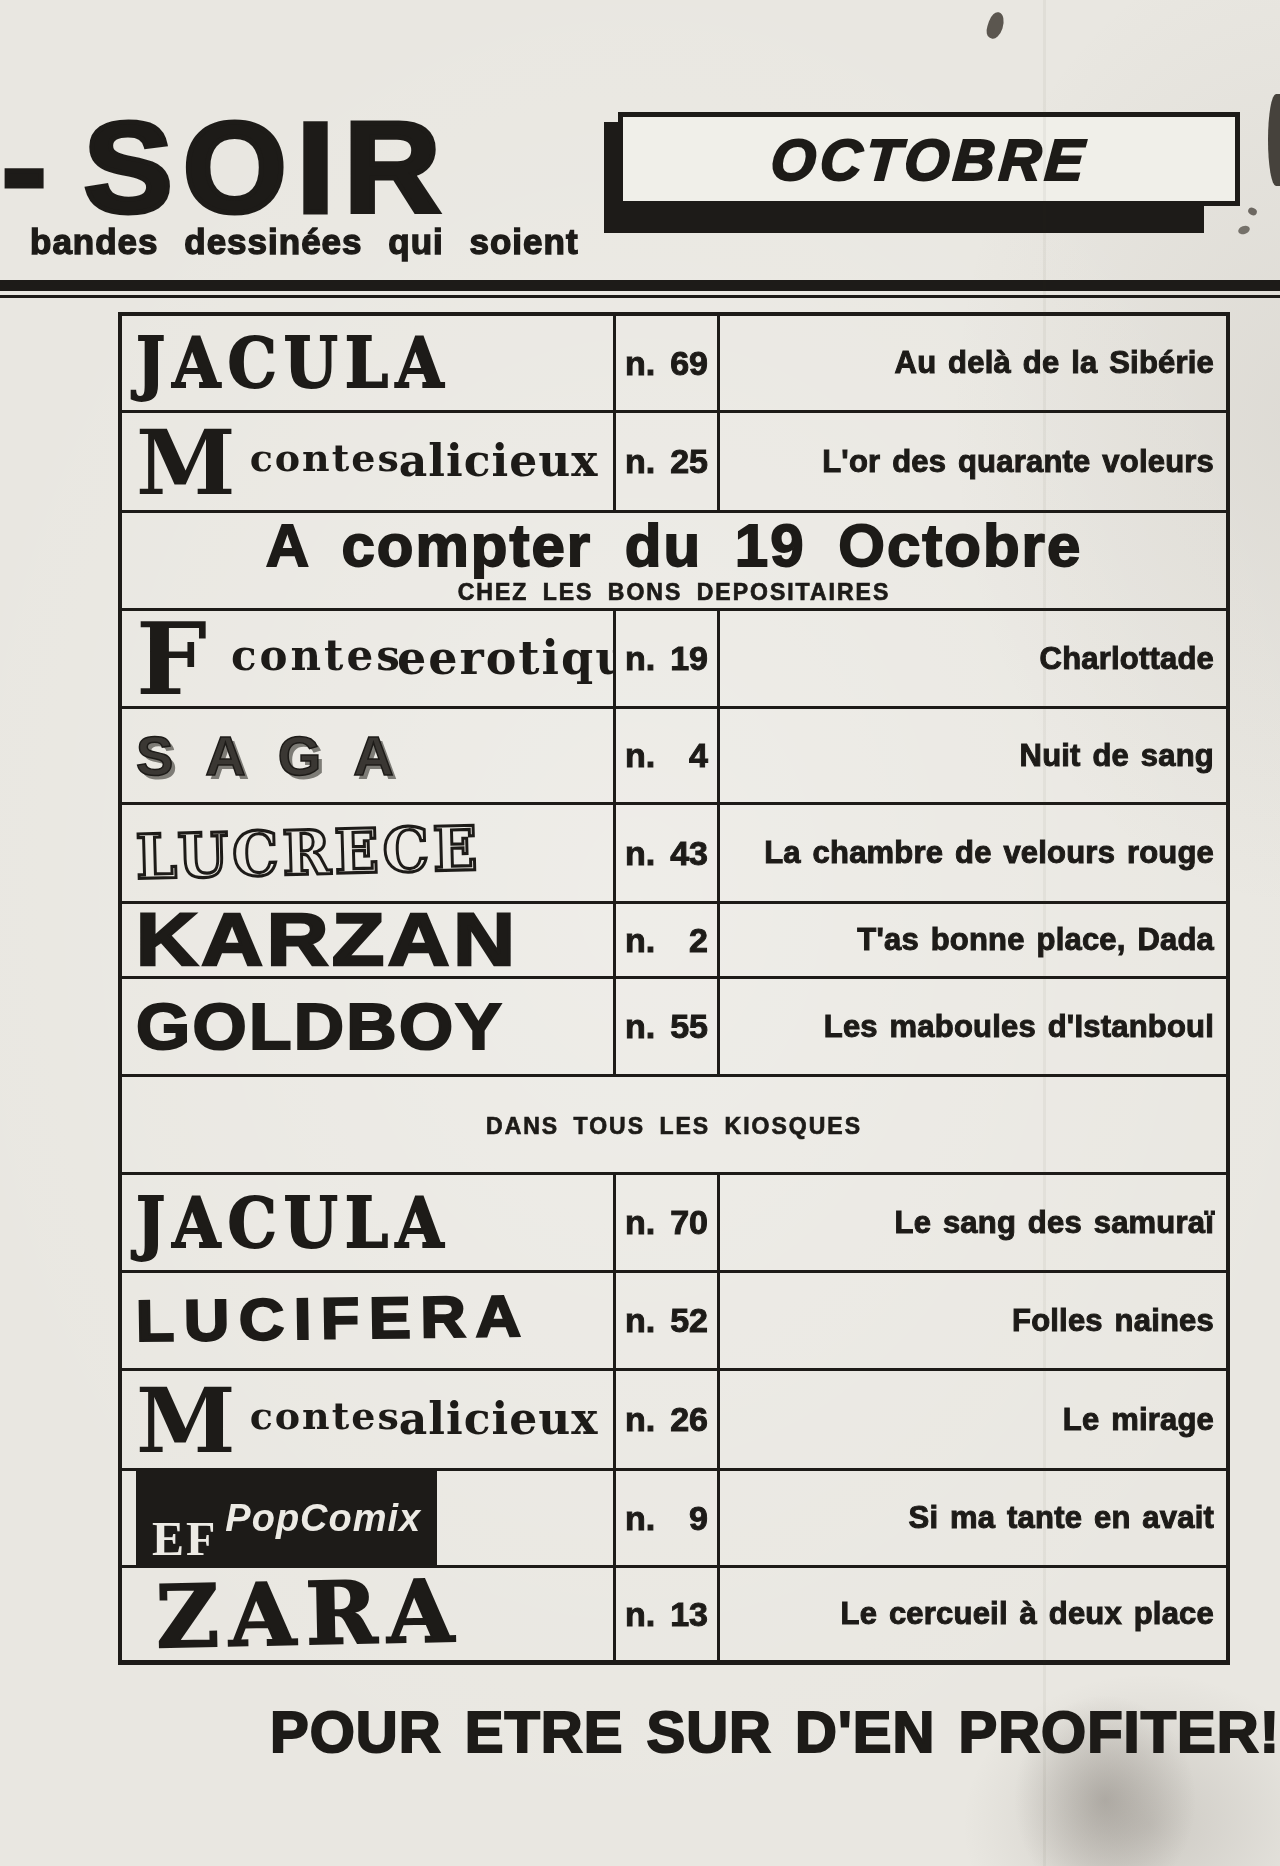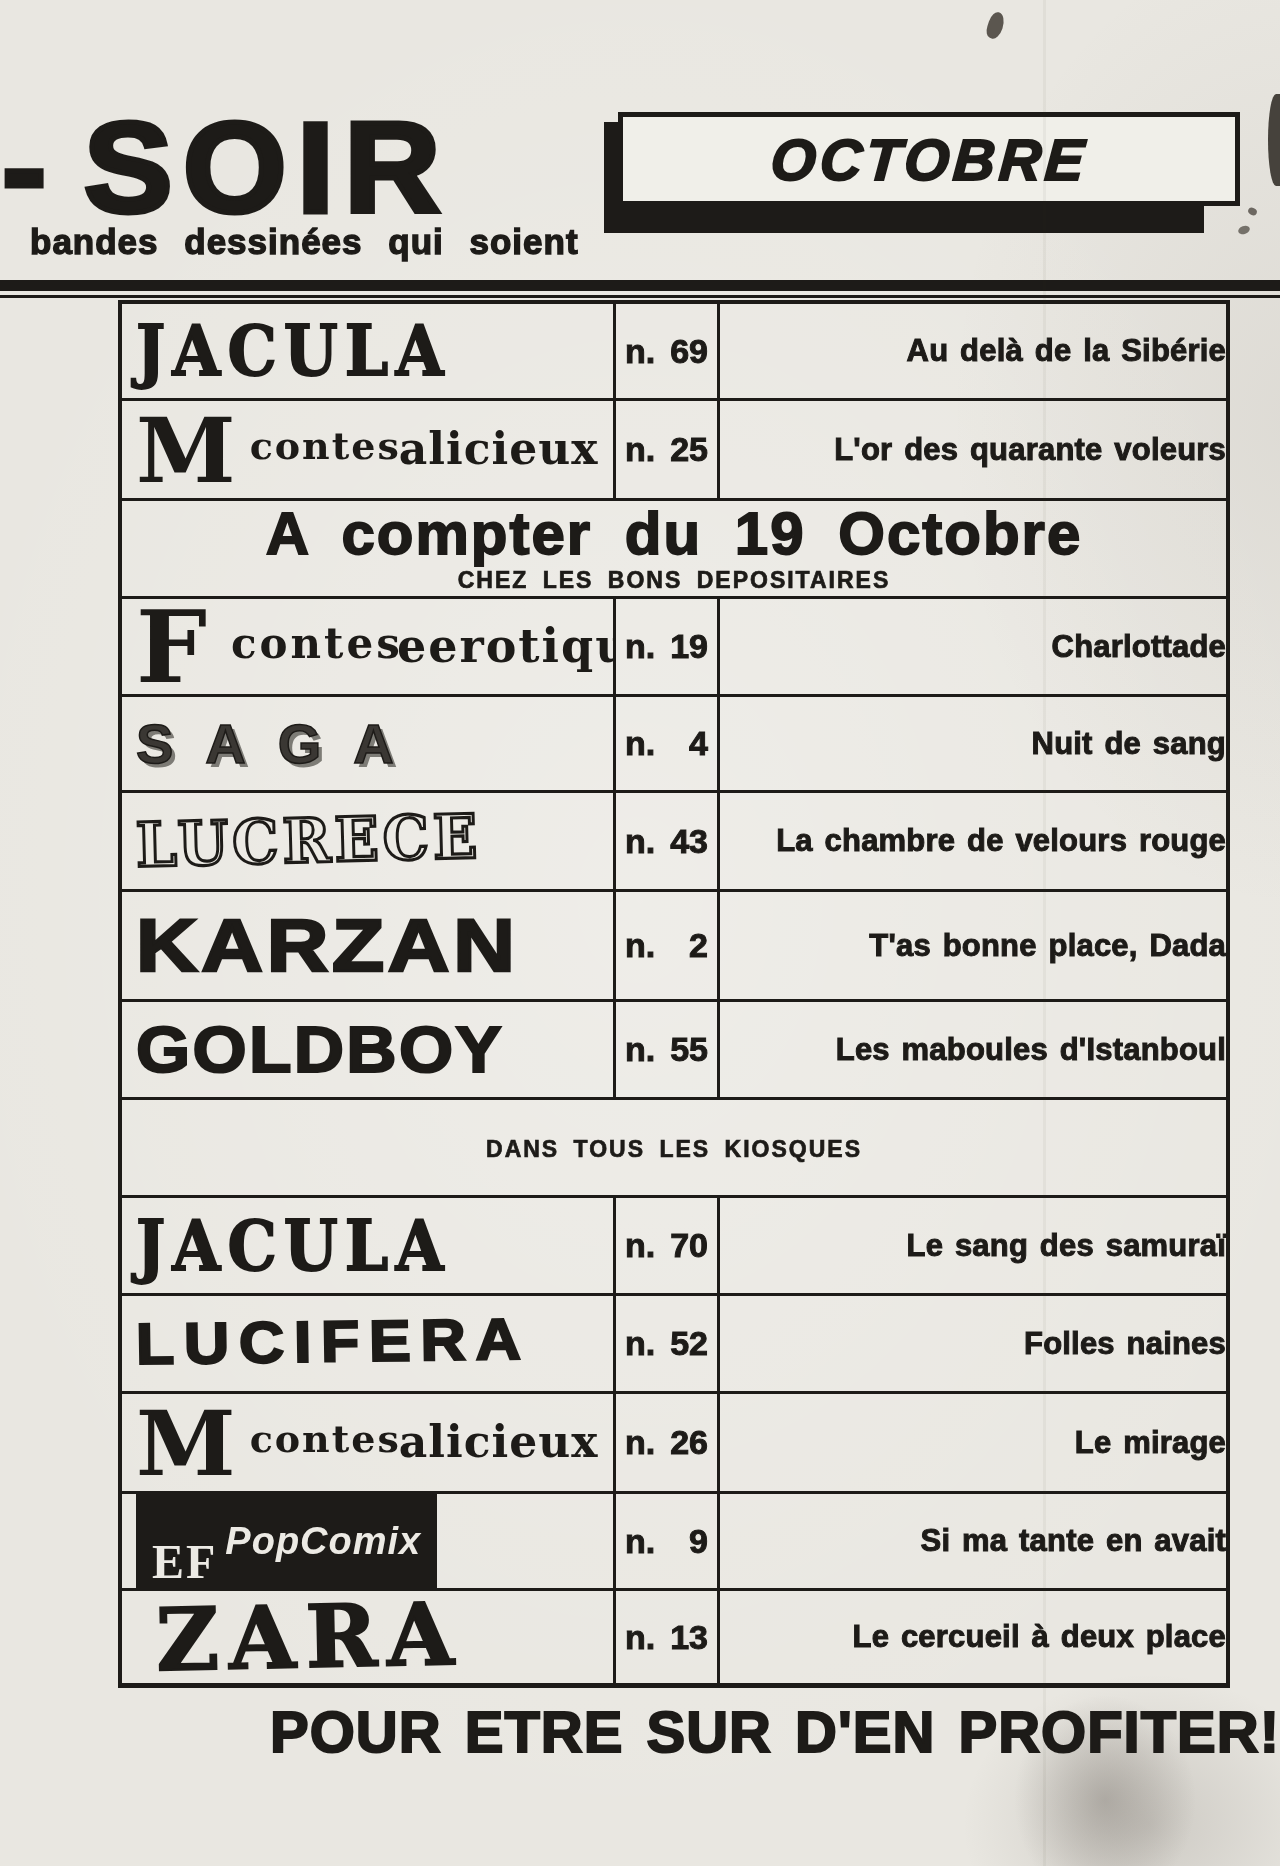--- a/index.html
+++ b/index.html
@@ -36,36 +36,36 @@
     -webkit-text-stroke:2px var(--ink);transform:skewX(-4deg);
   }
   .tagline{
     position:absolute;left:30px;top:222px;font-size:35px;font-weight:900;
     letter-spacing:1px;word-spacing:15px;-webkit-text-stroke:1.4px var(--ink);white-space:nowrap;
   }
   .rule-thick{position:absolute;left:0;top:280px;width:1280px;height:11px;background:var(--ink);}
   .rule-thin{position:absolute;left:0;top:295px;width:1280px;height:3px;background:var(--ink);}
   
   .catalog{
-    position:absolute;left:118px;top:300px;width:1112px;box-sizing:border-box;
+    position:absolute;left:118px;top:312px;width:1112px;box-sizing:border-box;
     border:4px solid var(--ink);border-bottom-width:5px;
   }
   .row{display:flex;box-sizing:border-box;align-items:stretch;}
   .row + .row{border-top:3px solid var(--ink);}
   .r0{height:94px}.r1{height:100px}.r2{height:98px}.r3{height:98px}.r4{height:96px}
-  .r5{height:99px}.r6{height:110px}.r7{height:98px}.r8{height:98px}.r9{height:98px}
+  .r5{height:99px}.r6{height:75px}.r7{height:98px}.r8{height:98px}.r9{height:98px}
   .r10{height:98px}.r11{height:100px}.r12{height:97px}.r13{height:95px}
   .cell{box-sizing:border-box;display:flex;align-items:center;overflow:hidden;}
   .cell.logo{width:494px;border-right:3px solid var(--ink);padding-left:14px;}
   .cell.num{
     width:104px;border-right:3px solid var(--ink);padding:0 9px;
     justify-content:space-between;font-size:34px;font-weight:bold;-webkit-text-stroke:1px var(--ink);
   }
   .cell.title{
-    flex:1;justify-content:flex-end;white-space:nowrap;
+    flex:1;justify-content:flex-end;padding-right:12px;white-space:nowrap;
     font-size:31px;font-weight:bold;-webkit-text-stroke:1px var(--ink);
     letter-spacing:0.2px;word-spacing:3px;
   }
   
   .row.section{flex-direction:column;align-items:center;justify-content:center;}
   .sec-big{
     font-size:60px;font-weight:900;letter-spacing:2px;word-spacing:14px;line-height:1.0;
     -webkit-text-stroke:1.8px var(--ink);white-space:nowrap;
   }
   .sec-small{

